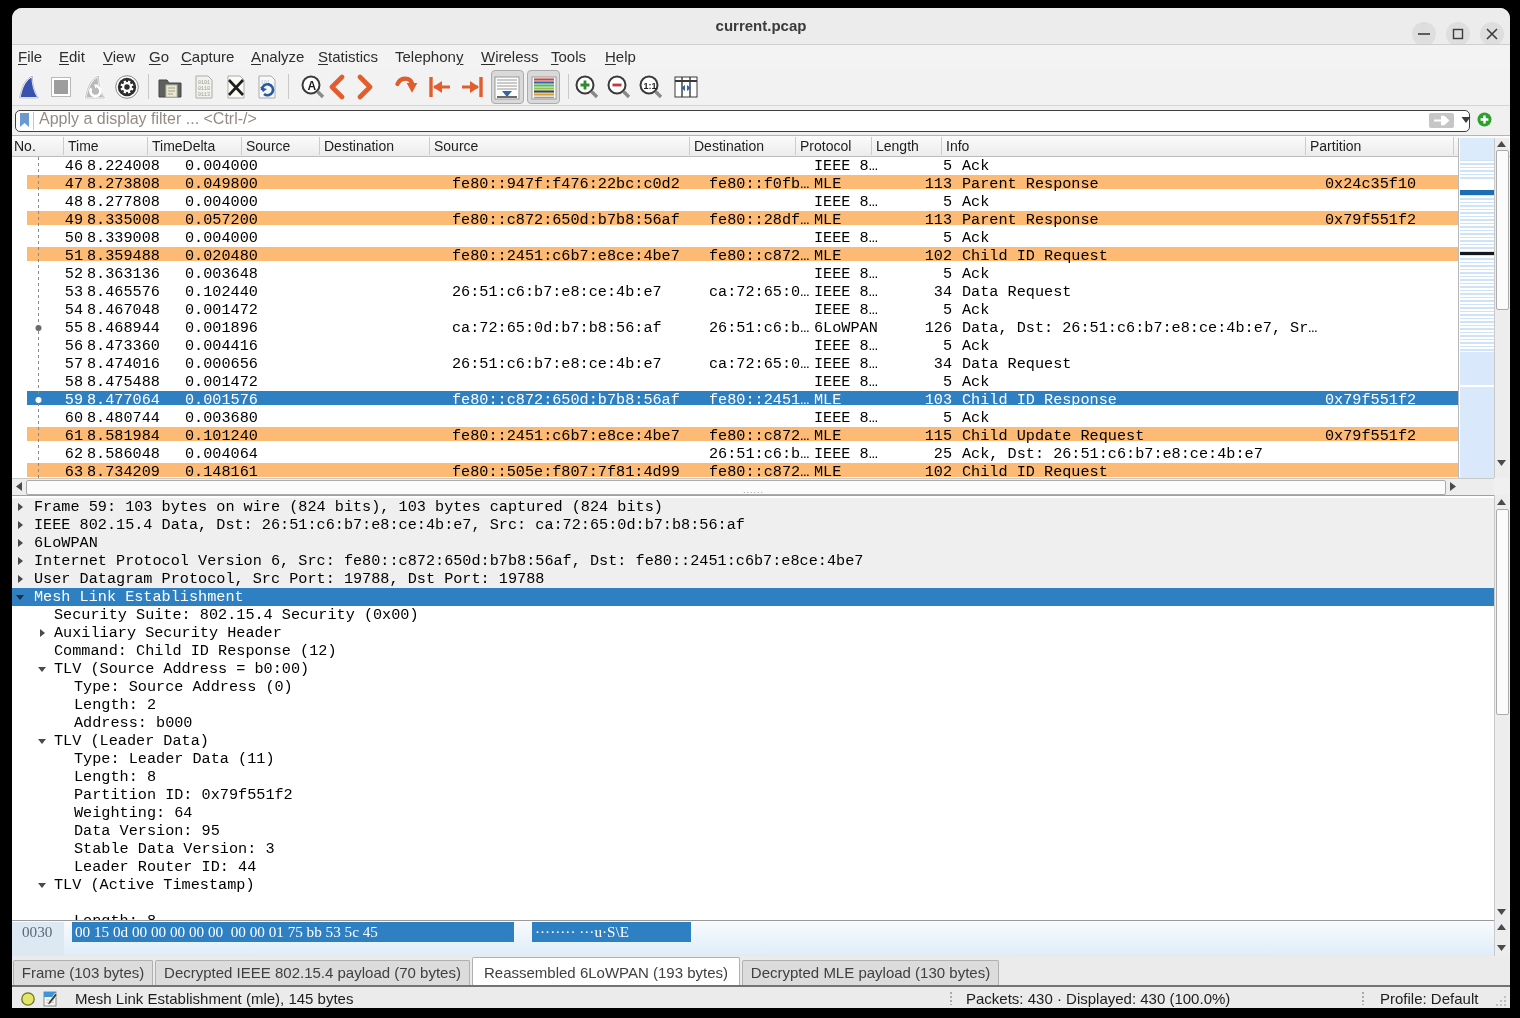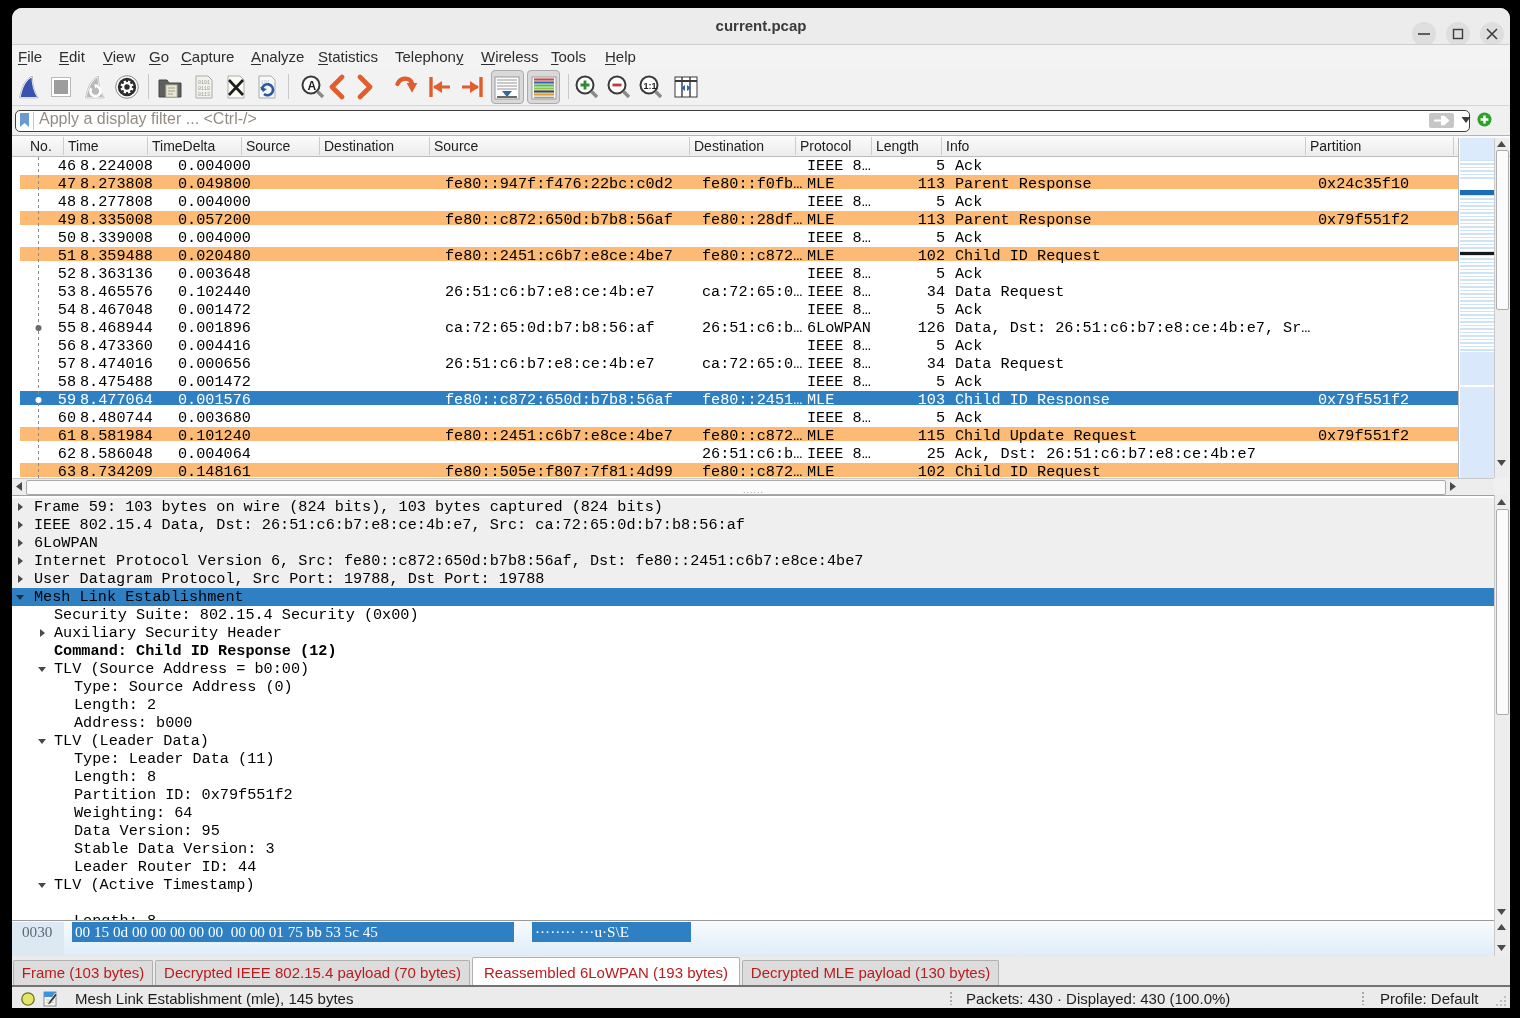--- a/index.html
+++ b/index.html
@@ -27,50 +27,50 @@
 #finput{position:absolute;left:3px;top:4px;width:1455px;height:22px;background:#ffffff;
   border:1.5px solid #3f3f3f;border-radius:5px;box-sizing:border-box;}
 #fph{position:absolute;left:27px;top:4px;font-size:16px;color:#948c84;}
 #phead{position:absolute;left:0;top:128px;width:100%;height:21px;
   background:linear-gradient(#fbfbfb,#ececec);border-bottom:1px solid #bcbcbc;
   font-size:14px;color:#1d1d1d;box-sizing:border-box;}
 #phead span{position:absolute;top:2px;}
 #phead i{position:absolute;top:1px;width:1px;height:18px;background:#cccccc;}
 #plist{position:absolute;left:0;top:149px;width:1446px;height:321px;background:#ffffff;
   overflow:hidden;font-family:"Liberation Mono",monospace;font-size:15.2px;}
-.prow{position:absolute;left:8px;width:100%;height:14px;line-height:18px;white-space:pre;}
+.prow{position:absolute;left:15px;width:100%;height:14px;line-height:18px;white-space:pre;}
 .prow.b{background:#fdba74;}
 .prow.sel{background:#2e80c2;color:#ffffff;}
 .prow span{position:absolute;top:0;}
 .c-no{left:0px;width:56px;text-align:right;}
 .c-t{left:60px;}.c-td{left:158px;}.c-src{left:425px;}.c-dst{left:682px;}.c-pr{left:787px;}
 .c-len{left:835px;width:90px;text-align:right;}
 .c-inf{left:935px;}.c-part{left:1298px;}
 #minimap{position:absolute;left:1446px;top:130px;width:36px;height:340px;background:#ffffff;
   border-left:1px solid #b8b8b8;overflow:hidden;box-sizing:border-box;}
 .mm{position:absolute;left:1px;width:34px;}
 .vscroll{position:absolute;width:15px;background:#ededed;border-left:1px solid #c9c9c9;box-sizing:border-box;}
 .hscroll{position:absolute;height:17px;background:#ededed;border-top:1px solid #c9c9c9;box-sizing:border-box;}
 .thumb{position:absolute;background:#fbfbfb;border:1px solid #ababab;border-radius:2px;box-sizing:border-box;}
 #details{position:absolute;left:0;top:487px;width:1482px;height:425px;background:#ffffff;
   border-top:1px solid #a0a0a0;overflow:hidden;box-sizing:border-box;
   font-family:"Liberation Mono",monospace;font-size:15.2px;}
 .drow{position:absolute;left:0;width:100%;height:18px;line-height:18px;white-space:pre;}
 .drow.g{background:#efefef;}
-.drow.sel{background:#2e80c2;color:#000000;}
+.drow.sel{background:#2e80c2;color:#ffffff;}
 .tri-r{position:absolute;top:5px;width:0;height:0;border-left:5px solid #4a4a4a;
   border-top:4px solid transparent;border-bottom:4px solid transparent;}
 .tri-d{position:absolute;top:7px;width:0;height:0;border-top:5px solid #4a4a4a;
   border-left:4px solid transparent;border-right:4px solid transparent;}
 .tri-d.w{border-top-color:#1e2d3a;}
 #hexpane{position:absolute;left:0;top:912px;width:1482px;height:36px;
   background:linear-gradient(#f8fbfe,#dfecf8);border-top:1px solid #9a9a9a;box-sizing:border-box;
   font-family:Liberation Serif, serif;font-size:15.2px;}
 #tabbar{position:absolute;left:0;top:948px;width:100%;height:29px;background:#ebebeb;
-  font-size:15px;color:#b91c1c;}
+  font-size:15px;color:#404040;}
 .tab{position:absolute;top:4px;height:25px;background:#dcdcdc;border:1px solid #b0b0b0;
   border-bottom:none;border-radius:2px 2px 0 0;box-sizing:border-box;}
 .tab div{position:absolute;width:100%;text-align:center;top:3px;}
 .tab.act{top:1px;height:28px;background:#ffffff;}
 .tab.act div{top:6px;}
 #statusbar{position:absolute;left:0;top:977px;width:100%;height:23px;background:#ebebeb;
   border-top:2px solid #737373;font-size:15px;color:#1d1d1d;box-sizing:border-box;}
 </style></head>
 <body>
 <div id="win">
@@ -229,21 +229,21 @@
   <svg class="abs" style="left:1449px;top:10px;" width="10" height="8">
         <path d="M0.5 1 h9 l-4.5 6 z" fill="#3c3c3c"></path>
       </svg>
   <svg class="abs" style="left:1465px;top:6px;" width="16" height="16">
     <circle cx="7.5" cy="7.5" r="7" fill="#2ea02e"></circle>
     <path d="M7.5 3.6 v7.8 M3.6 7.5 h7.8" stroke="#ffffff" stroke-width="2.4"></path>
   </svg>
 </div>
 
 <div id="phead">
-<span style="left:18px;text-align:right;">No.</span>
+<span style="left:2px;text-align:right;">No.</span>
 <span style="left:56px;">Time</span>
 <span style="left:140px;">TimeDelta</span>
 <span style="left:234px;">Source</span>
 <span style="left:312px;">Destination</span>
 <span style="left:422px;">Source</span>
 <span style="left:682px;">Destination</span>
 <span style="left:788px;">Protocol</span>
 <span style="left:864px;">Length</span>
 <span style="left:934px;">Info</span>
 <span style="left:1298px;">Partition</span>
@@ -339,21 +339,21 @@
 
 <div id="details">
 <div class="drow g" style="top:2px;"><span class="tri-r" style="left:6px;"></span><span style="position:absolute;left:22px;">Frame 59: 103 bytes on wire (824 bits), 103 bytes captured (824 bits)</span></div>
 <div class="drow g" style="top:20px;"><span class="tri-r" style="left:6px;"></span><span style="position:absolute;left:22px;">IEEE 802.15.4 Data, Dst: 26:51:c6:b7:e8:ce:4b:e7, Src: ca:72:65:0d:b7:b8:56:af</span></div>
 <div class="drow g" style="top:38px;"><span class="tri-r" style="left:6px;"></span><span style="position:absolute;left:22px;">6LoWPAN</span></div>
 <div class="drow g" style="top:56px;"><span class="tri-r" style="left:6px;"></span><span style="position:absolute;left:22px;">Internet Protocol Version 6, Src: fe80::c872:650d:b7b8:56af, Dst: fe80::2451:c6b7:e8ce:4be7</span></div>
 <div class="drow g" style="top:74px;"><span class="tri-r" style="left:6px;"></span><span style="position:absolute;left:22px;">User Datagram Protocol, Src Port: 19788, Dst Port: 19788</span></div>
 <div class="drow sel" style="top:92px;"><span class="tri-d w" style="left:4px;"></span><span style="position:absolute;left:22px;">Mesh Link Establishment</span></div>
 <div class="drow" style="top:110px;"><span style="position:absolute;left:42px;">Security Suite: 802.15.4 Security (0x00)</span></div>
 <div class="drow" style="top:128px;"><span class="tri-r" style="left:28px;"></span><span style="position:absolute;left:42px;">Auxiliary Security Header</span></div>
-<div class="drow" style="top:146px;font-weight:bold;"><span style="position:absolute;left:42px;">Command: Child ID Response (12)</span></div>
+<div class="drow" style="top:146px;"><span style="position:absolute;left:42px;">Command: Child ID Response (12)</span></div>
 <div class="drow" style="top:164px;"><span class="tri-d" style="left:26px;"></span><span style="position:absolute;left:42px;">TLV (Source Address = b0:00)</span></div>
 <div class="drow" style="top:182px;"><span style="position:absolute;left:62px;">Type: Source Address (0)</span></div>
 <div class="drow" style="top:200px;"><span style="position:absolute;left:62px;">Length: 2</span></div>
 <div class="drow" style="top:218px;"><span style="position:absolute;left:62px;">Address: b000</span></div>
 <div class="drow" style="top:236px;"><span class="tri-d" style="left:26px;"></span><span style="position:absolute;left:42px;">TLV (Leader Data)</span></div>
 <div class="drow" style="top:254px;"><span style="position:absolute;left:62px;">Type: Leader Data (11)</span></div>
 <div class="drow" style="top:272px;"><span style="position:absolute;left:62px;">Length: 8</span></div>
 <div class="drow" style="top:290px;"><span style="position:absolute;left:62px;">Partition ID: 0x79f551f2</span></div>
 <div class="drow" style="top:308px;"><span style="position:absolute;left:62px;">Weighting: 64</span></div>
 <div class="drow" style="top:326px;"><span style="position:absolute;left:62px;">Data Version: 95</span></div>

